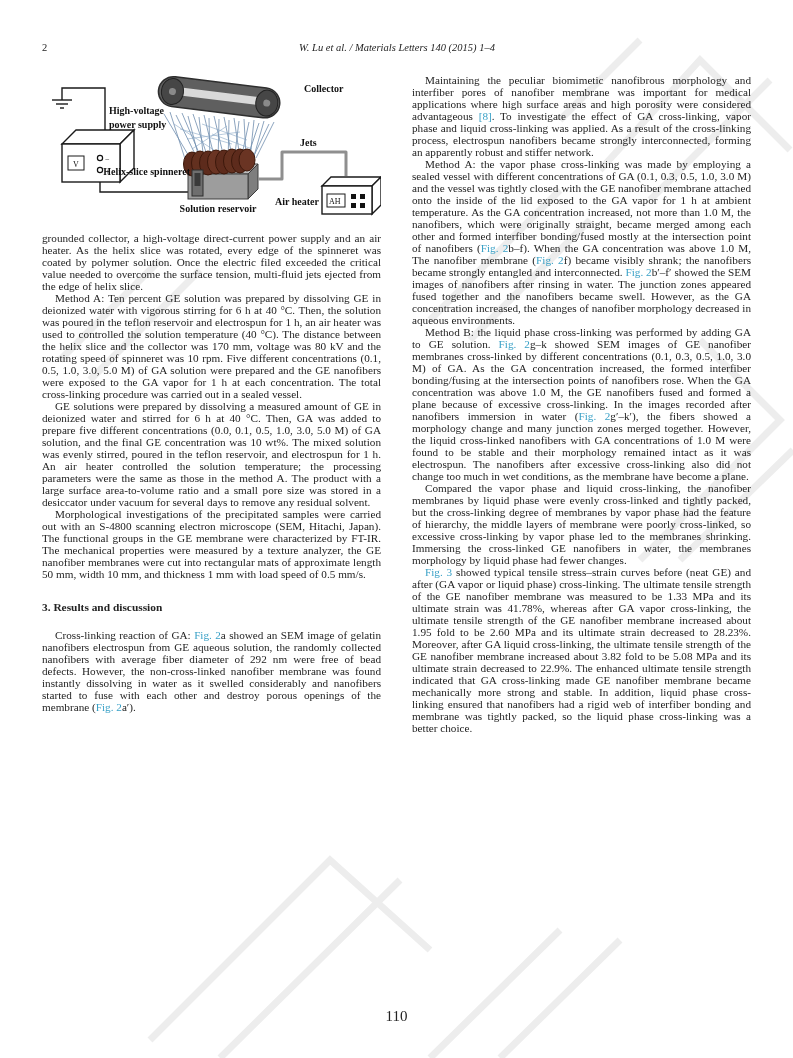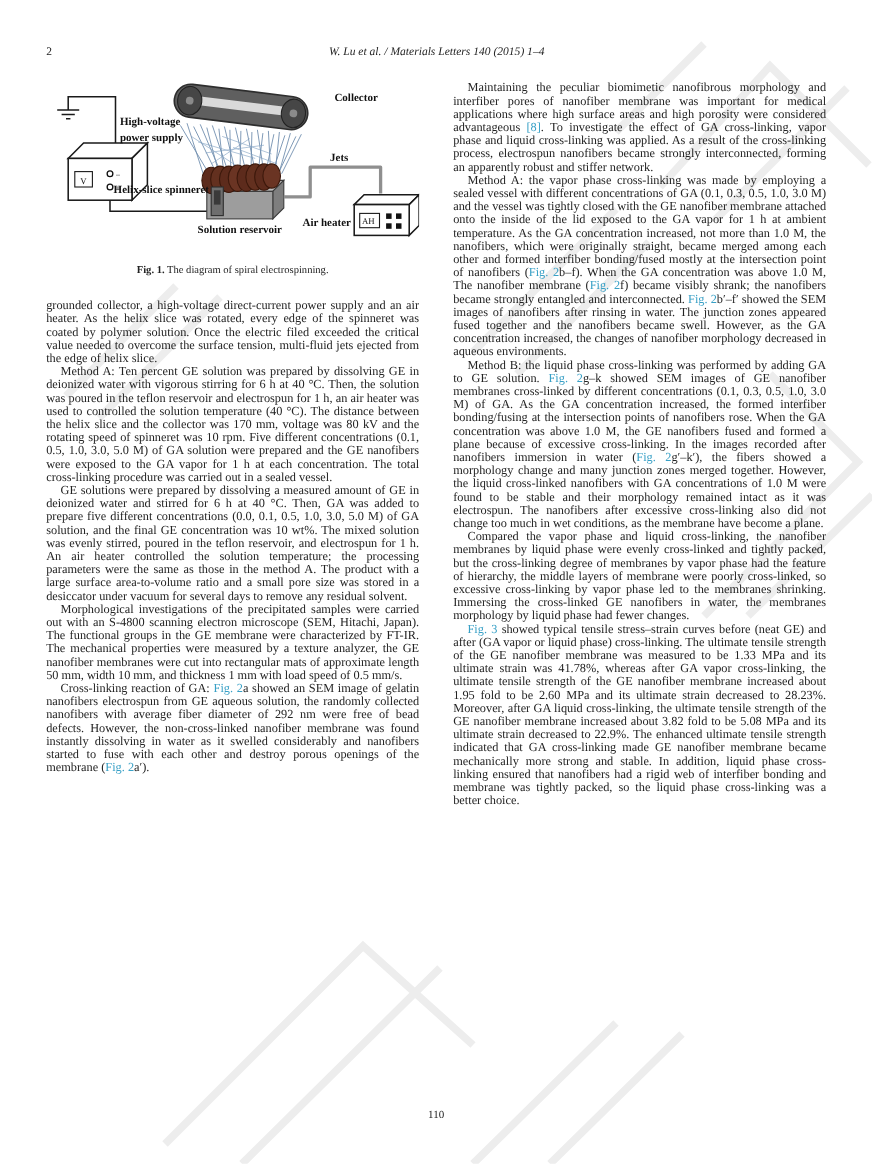--- a/index.html
+++ b/index.html
@@ -6,21 +6,21 @@
   body{
     width:793px;height:1058px;background:#ffffff;position:relative;overflow:hidden;
     font-family:"Liberation Serif",serif;color:#232323;
   }
   
   .wm{position:absolute;inset:0;z-index:0;pointer-events:none;}
   
   .hdr{position:absolute;top:42px;left:42px;width:710px;height:16px;z-index:2;font-size:10.5px;}
   .hdr .pno{position:absolute;left:0;top:0;}
   .hdr .run{position:absolute;left:0;right:0;text-align:center;font-style:italic;}
-  .ftr{position:absolute;top:1008px;left:0;width:793px;text-align:center;font-size:10px;z-index:2;}
+  .ftr{position:absolute;top:1008px;left:0;width:793px;text-align:center;font-size:15px;z-index:2;}
   
   .cols{position:absolute;top:74px;left:42px;display:flex;gap:31px;z-index:1;}
   .col{width:339px;}
   .para{margin:0;font-size:11.2px;line-height:12px;text-align:justify;}
   .ind{text-indent:13px;}
   .h2{font-style:italic;font-size:11.4px;margin:18px 0 16px 0;}
   .hb{font-weight:bold;font-size:11.4px;margin:21px 0 16px 0;}
   .sp{margin-top:42px;}
   .it{}
   .lnk{color:#38a0c6;cursor:pointer;}
@@ -157,31 +157,28 @@
         </g>
         <text class="fsmall" x="287" y="130">AH</text>
         <g fill="#111">
           <rect x="309" y="120" width="5" height="5"></rect>
             <rect x="318" y="120" width="5" height="5"></rect>
           <rect x="309" y="129" width="5" height="5"></rect>
             <rect x="318" y="129" width="5" height="5"></rect>
         </g>
         <text class="flabel" x="277" y="131" text-anchor="end">Air heater</text>
       </svg>
-      <div class="figcap">
-        <b>Fig. 1.</b>
-        <span>The diagram of spiral electrospinning.</span>
-      </div>
     </div>
 
     <div>
         <p class="para"><span>grounded collector, a high-voltage direct-current power supply and an air heater. As the helix slice was rotated, every edge of the spinneret was coated by polymer solution. Once the electric filed exceeded the critical value needed to overcome the surface tension, multi-fluid jets ejected from the edge of helix slice.</span></p>
         <p class="para ind"><span class="it">Method A</span><span>: Ten percent GE solution was prepared by dissolving GE in deionized water with vigorous stirring for 6 h at 40 °C. Then, the solution was poured in the teflon reservoir and electrospun for 1 h, an air heater was used to controlled the solution temperature (40 °C). The distance between the helix slice and the collector was 170 mm, voltage was 80 kV and the rotating speed of spinneret was 10 rpm. Five different concentrations (0.1, 0.5, 1.0, 3.0, 5.0 M) of GA solution were prepared and the GE nanofibers were exposed to the GA vapor for 1 h at each concentration. The total cross-linking procedure was carried out in a sealed vessel.</span></p>
         <p class="para ind"><span>GE solutions were prepared by dissolving a measured amount of GE in deionized water and stirred for 6 h at 40 °C. Then, GA was added to prepare five different concentrations (0.0, 0.1, 0.5, 1.0, 3.0, 5.0 M) of GA solution, and the final GE concentration was 10 wt%. The mixed solution was evenly stirred, poured in the teflon reservoir, and electrospun for 1 h. An air heater controlled the solution temperature; the processing parameters were the same as those in the method A. The product with a large surface area-to-volume ratio and a small pore size was stored in a desiccator under vacuum for several days to remove any residual solvent.</span></p>
         <p class="para ind"><span>Morphological investigations of the precipitated samples were carried out with an S-4800 scanning electron microscope (SEM, Hitachi, Japan). The functional groups in the GE membrane were characterized by FT-IR. The mechanical properties were measured by a texture analyzer, the GE nanofiber membranes were cut into rectangular mats of approximate length 50 mm, width 10 mm, and thickness 1 mm with load speed of 0.5 mm/s.</span></p>
+        <div class="hb"><span>3.  Results and discussion</span></div>
         <p class="para ind"><span class="it">Cross-linking reaction of GA</span><span>: </span><span class="lnk">Fig. 2</span><span>a showed an SEM image of gelatin nanofibers electrospun from GE aqueous solution, the randomly collected nanofibers with average fiber diameter of 292 nm were free of bead defects. However, the non-cross-linked nanofiber membrane was found instantly dissolving in water as it swelled considerably and nanofibers started to fuse with each other and destroy porous openings of the membrane (</span><span class="lnk">Fig. 2</span><span>a′).</span></p>
       </div>
   </div>
 
   <div class="col">
       <p class="para ind"><span>Maintaining the peculiar biomimetic nanofibrous morphology and interfiber pores of nanofiber membrane was important for medical applications where high surface areas and high porosity were considered advantageous </span><span class="lnk">[8]</span><span>. To investigate the effect of GA cross-linking, vapor phase and liquid cross-linking was applied. As a result of the cross-linking process, electrospun nanofibers became strongly interconnected, forming an apparently robust and stiffer network.</span></p>
       <p class="para ind"><span class="it">Method A</span><span>: the vapor phase cross-linking was made by employing a sealed vessel with different concentrations of GA (0.1, 0.3, 0.5, 1.0, 3.0 M) and the vessel was tightly closed with the GE nanofiber membrane attached onto the inside of the lid exposed to the GA vapor for 1 h at ambient temperature. As the GA concentration increased, not more than 1.0 M, the nanofibers, which were originally straight, became merged among each other and formed interfiber bonding/fused mostly at the intersection point of nanofibers (</span><span class="lnk">Fig. 2</span><span>b–f). When the GA concentration was above 1.0 M, The nanofiber membrane (</span><span class="lnk">Fig. 2</span><span>f) became visibly shrank; the nanofibers became strongly entangled and interconnected. </span><span class="lnk">Fig. 2</span><span>b′–f′ showed the SEM images of nanofibers after rinsing in water. The junction zones appeared fused together and the nanofibers became swell. However, as the GA concentration increased, the changes of nanofiber morphology decreased in aqueous environments.</span></p>
       <p class="para ind"><span class="it">Method B</span><span>: the liquid phase cross-linking was performed by adding GA to GE solution. </span><span class="lnk">Fig. 2</span><span>g–k showed SEM images of GE nanofiber membranes cross-linked by different concentrations (0.1, 0.3, 0.5, 1.0, 3.0 M) of GA. As the GA concentration increased, the formed interfiber bonding/fusing at the intersection points of nanofibers rose. When the GA concentration was above 1.0 M, the GE nanofibers fused and formed a plane because of excessive cross-linking. In the images recorded after nanofibers immersion in water (</span><span class="lnk">Fig. 2</span><span>g′–k′), the fibers showed a morphology change and many junction zones merged together. However, the liquid cross-linked nanofibers with GA concentrations of 1.0 M were found to be stable and their morphology remained intact as it was electrospun. The nanofibers after excessive cross-linking also did not change too much in wet conditions, as the membrane have become a plane.</span></p>
       <p class="para ind"><span>Compared the vapor phase and liquid cross-linking, the nanofiber membranes by liquid phase were evenly cross-linked and tightly packed, but the cross-linking degree of membranes by vapor phase had the feature of hierarchy, the middle layers of membrane were poorly cross-linked, so excessive cross-linking by vapor phase led to the membranes shrinking. Immersing the cross-linked GE nanofibers in water, the membranes morphology by liquid phase had fewer changes.</span></p>
       <p class="para ind"><span class="lnk">Fig. 3</span><span> showed typical tensile stress–strain curves before (neat GE) and after (GA vapor or liquid phase) cross-linking. The ultimate tensile strength of the GE nanofiber membrane was measured to be 1.33 MPa and its ultimate strain was 41.78%, whereas after GA vapor cross-linking, the ultimate tensile strength of the GE nanofiber membrane increased about 1.95 fold to be 2.60 MPa and its ultimate strain decreased to 28.23%. Moreover, after GA liquid cross-linking, the ultimate tensile strength of the GE nanofiber membrane increased about 3.82 fold to be 5.08 MPa and its ultimate strain decreased to 22.9%. The enhanced ultimate tensile strength indicated that GA cross-linking made GE nanofiber membrane became mechanically more strong and stable. In addition, liquid phase cross-linking ensured that nanofibers had a rigid web of interfiber bonding and membrane was tightly packed, so the liquid phase cross-linking was a better choice.</span></p>

